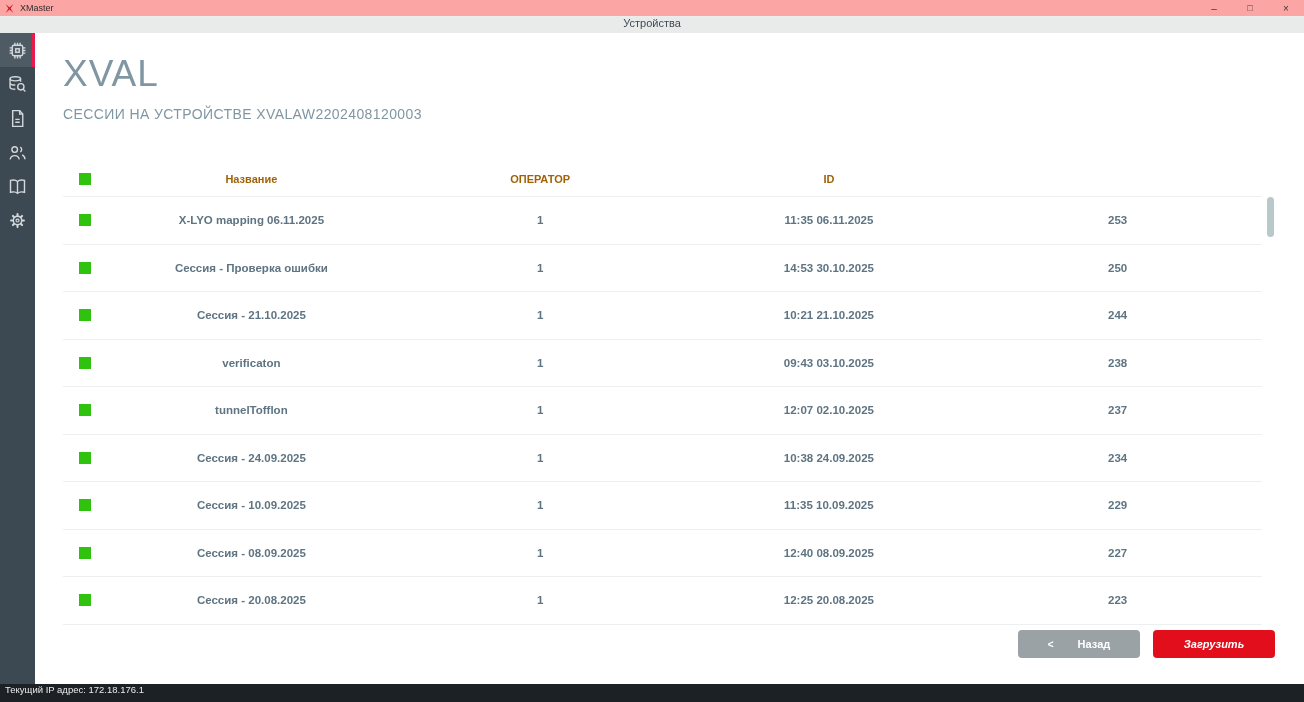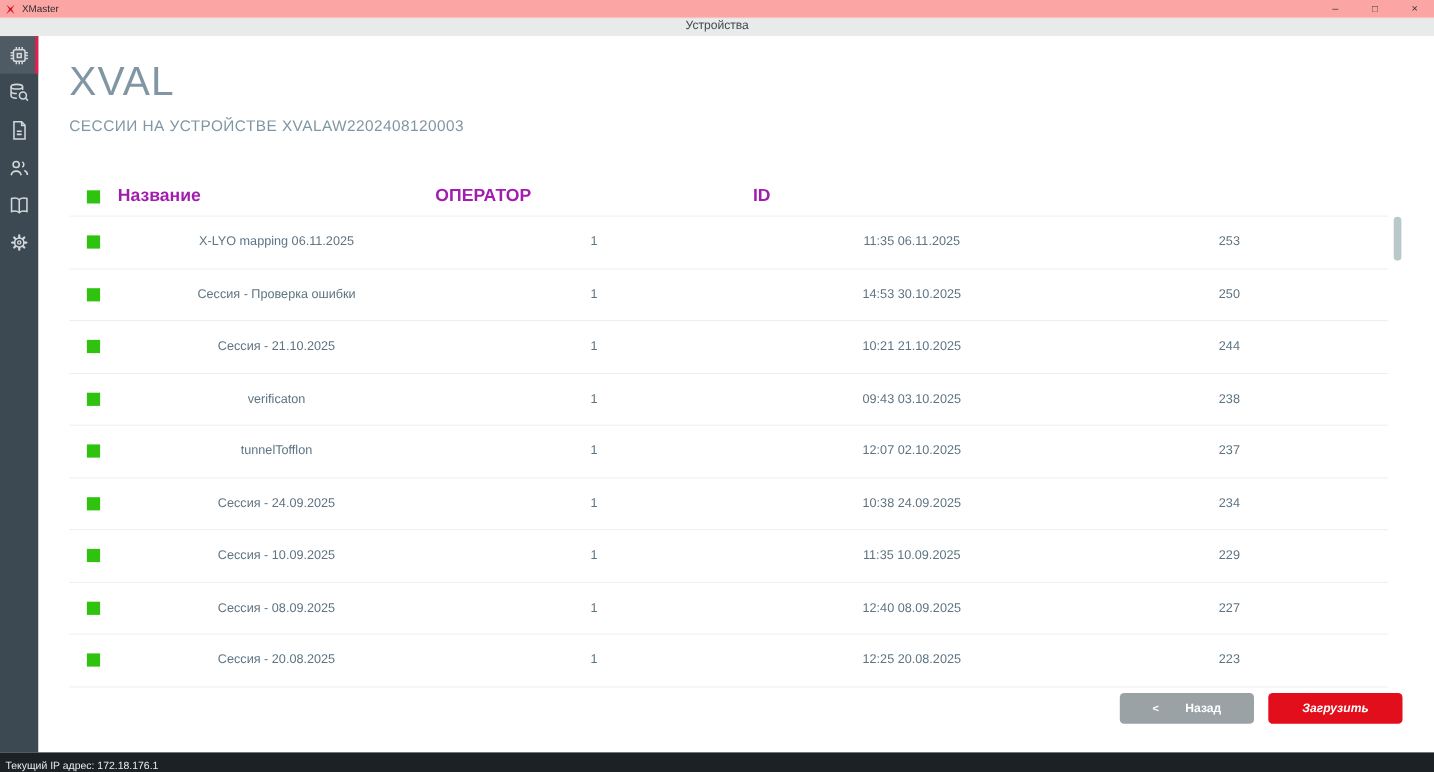--- a/index.html
+++ b/index.html
@@ -34,41 +34,41 @@
   .main { position:absolute; left:35px; top:33px; right:0; bottom:18px; background:#ffffff; }
   .page-title { position:absolute; left:28px; top:20px; font-size:37px; font-weight:400;
                 color:#8096a2; letter-spacing:1px; }
   .page-subtitle { position:absolute; left:28px; top:73px; font-size:14px; color:#8096a2;
                    letter-spacing:0.4px; }
 
   
   .table { position:absolute; left:28px; top:129px; width:1199px; }
   .thead, .trow { display:grid; grid-template-columns:44px repeat(4, 1fr); align-items:center; }
   .thead { height:34px; }
-  .thead .cell { text-align:left; font-size:16px; font-weight:600; color:#a21caf; }
+  .thead .cell { text-align:center; font-size:11px; font-weight:600; color:#a16207; }
   .tbody { border-bottom:1px solid #edf0f1; }
-  .trow { height:47.5px; border-top:1px solid #edf0f1; cursor:pointer; }
+  .trow { height:47.5px; border-top:1px solid #edf0f1; cursor:pointer;font-weight:bold; }
   .cell { text-align:center; font-size:11.5px; color:#5e7482; }
   .cell-status { display:flex; align-items:center; justify-content:center; }
   .gsq { display:inline-block; width:12px; height:12px; background:#2fc20e; }
 
   .scroll-thumb { position:absolute; right:30px; top:164px; width:7px; height:40px;
                   background:#b9c8c9; border-radius:4px; cursor:pointer; }
 
   
   .btn { position:absolute; top:597px; width:122px; height:28px; border:none; border-radius:4px;
          color:#ffffff; font-family:"Liberation Sans", sans-serif; font-size:11px; font-weight:700;
          display:flex; align-items:center; justify-content:center; cursor:pointer; }
   .btn-back { left:983px; background:#9aa2a6; gap:24px; }
   .btn-back .chev { font-size:10px; font-weight:700; }
   .btn-load { left:1118px; background:#e20e1b;font-style:italic; }
 
   
   .statusbar { position:absolute; bottom:0; left:0; right:0; height:18px; background:#1c2125;
-               display:flex; align-items:flex-end; padding-left:5px; }
+               display:flex; align-items:flex-start; padding-left:5px; }
   .statusbar span { font-size:9.5px; color:#eaeaea; }
 </style>
 </head>
 <body>
 
 <div class="titlebar">
   <svg class="logo-x" viewBox="0 0 20 20">
     <path d="M3 2 L10 8 L17 2 L12 10 L17 18 L10 12 L3 18 L8 10 Z" fill="#d31420"></path>
   </svg>
   <span class="app-title">XMaster</span>

